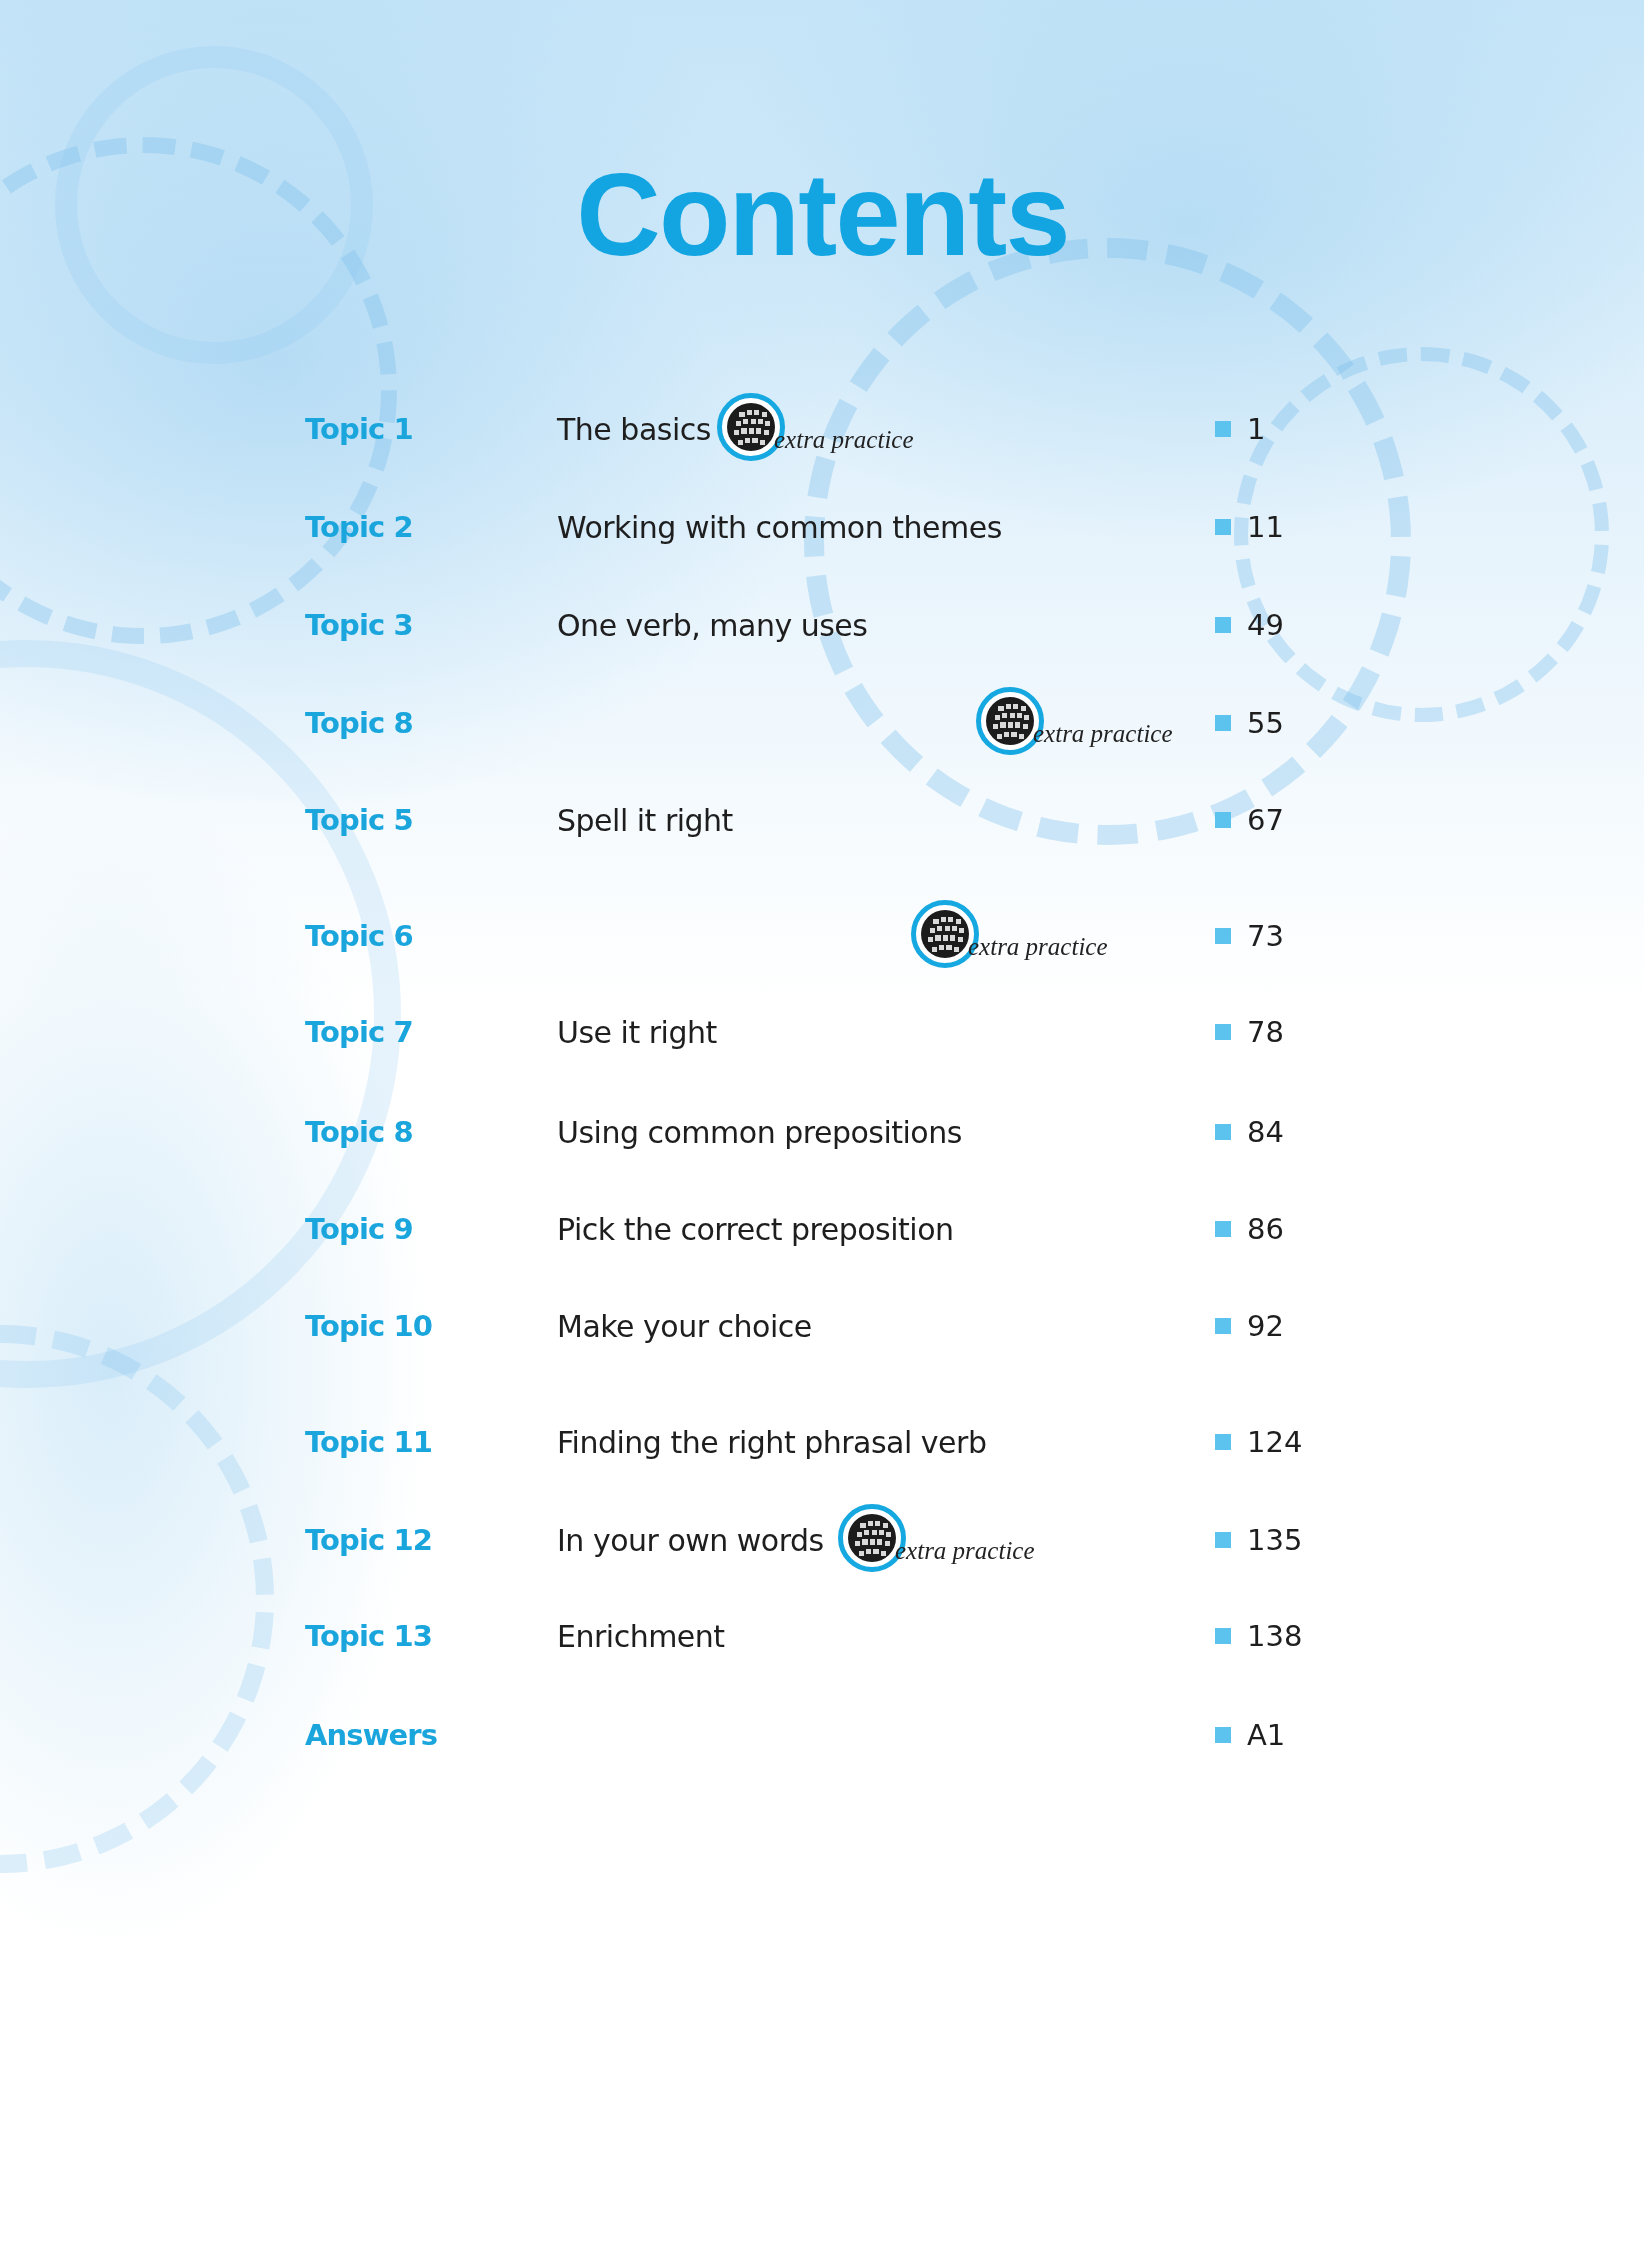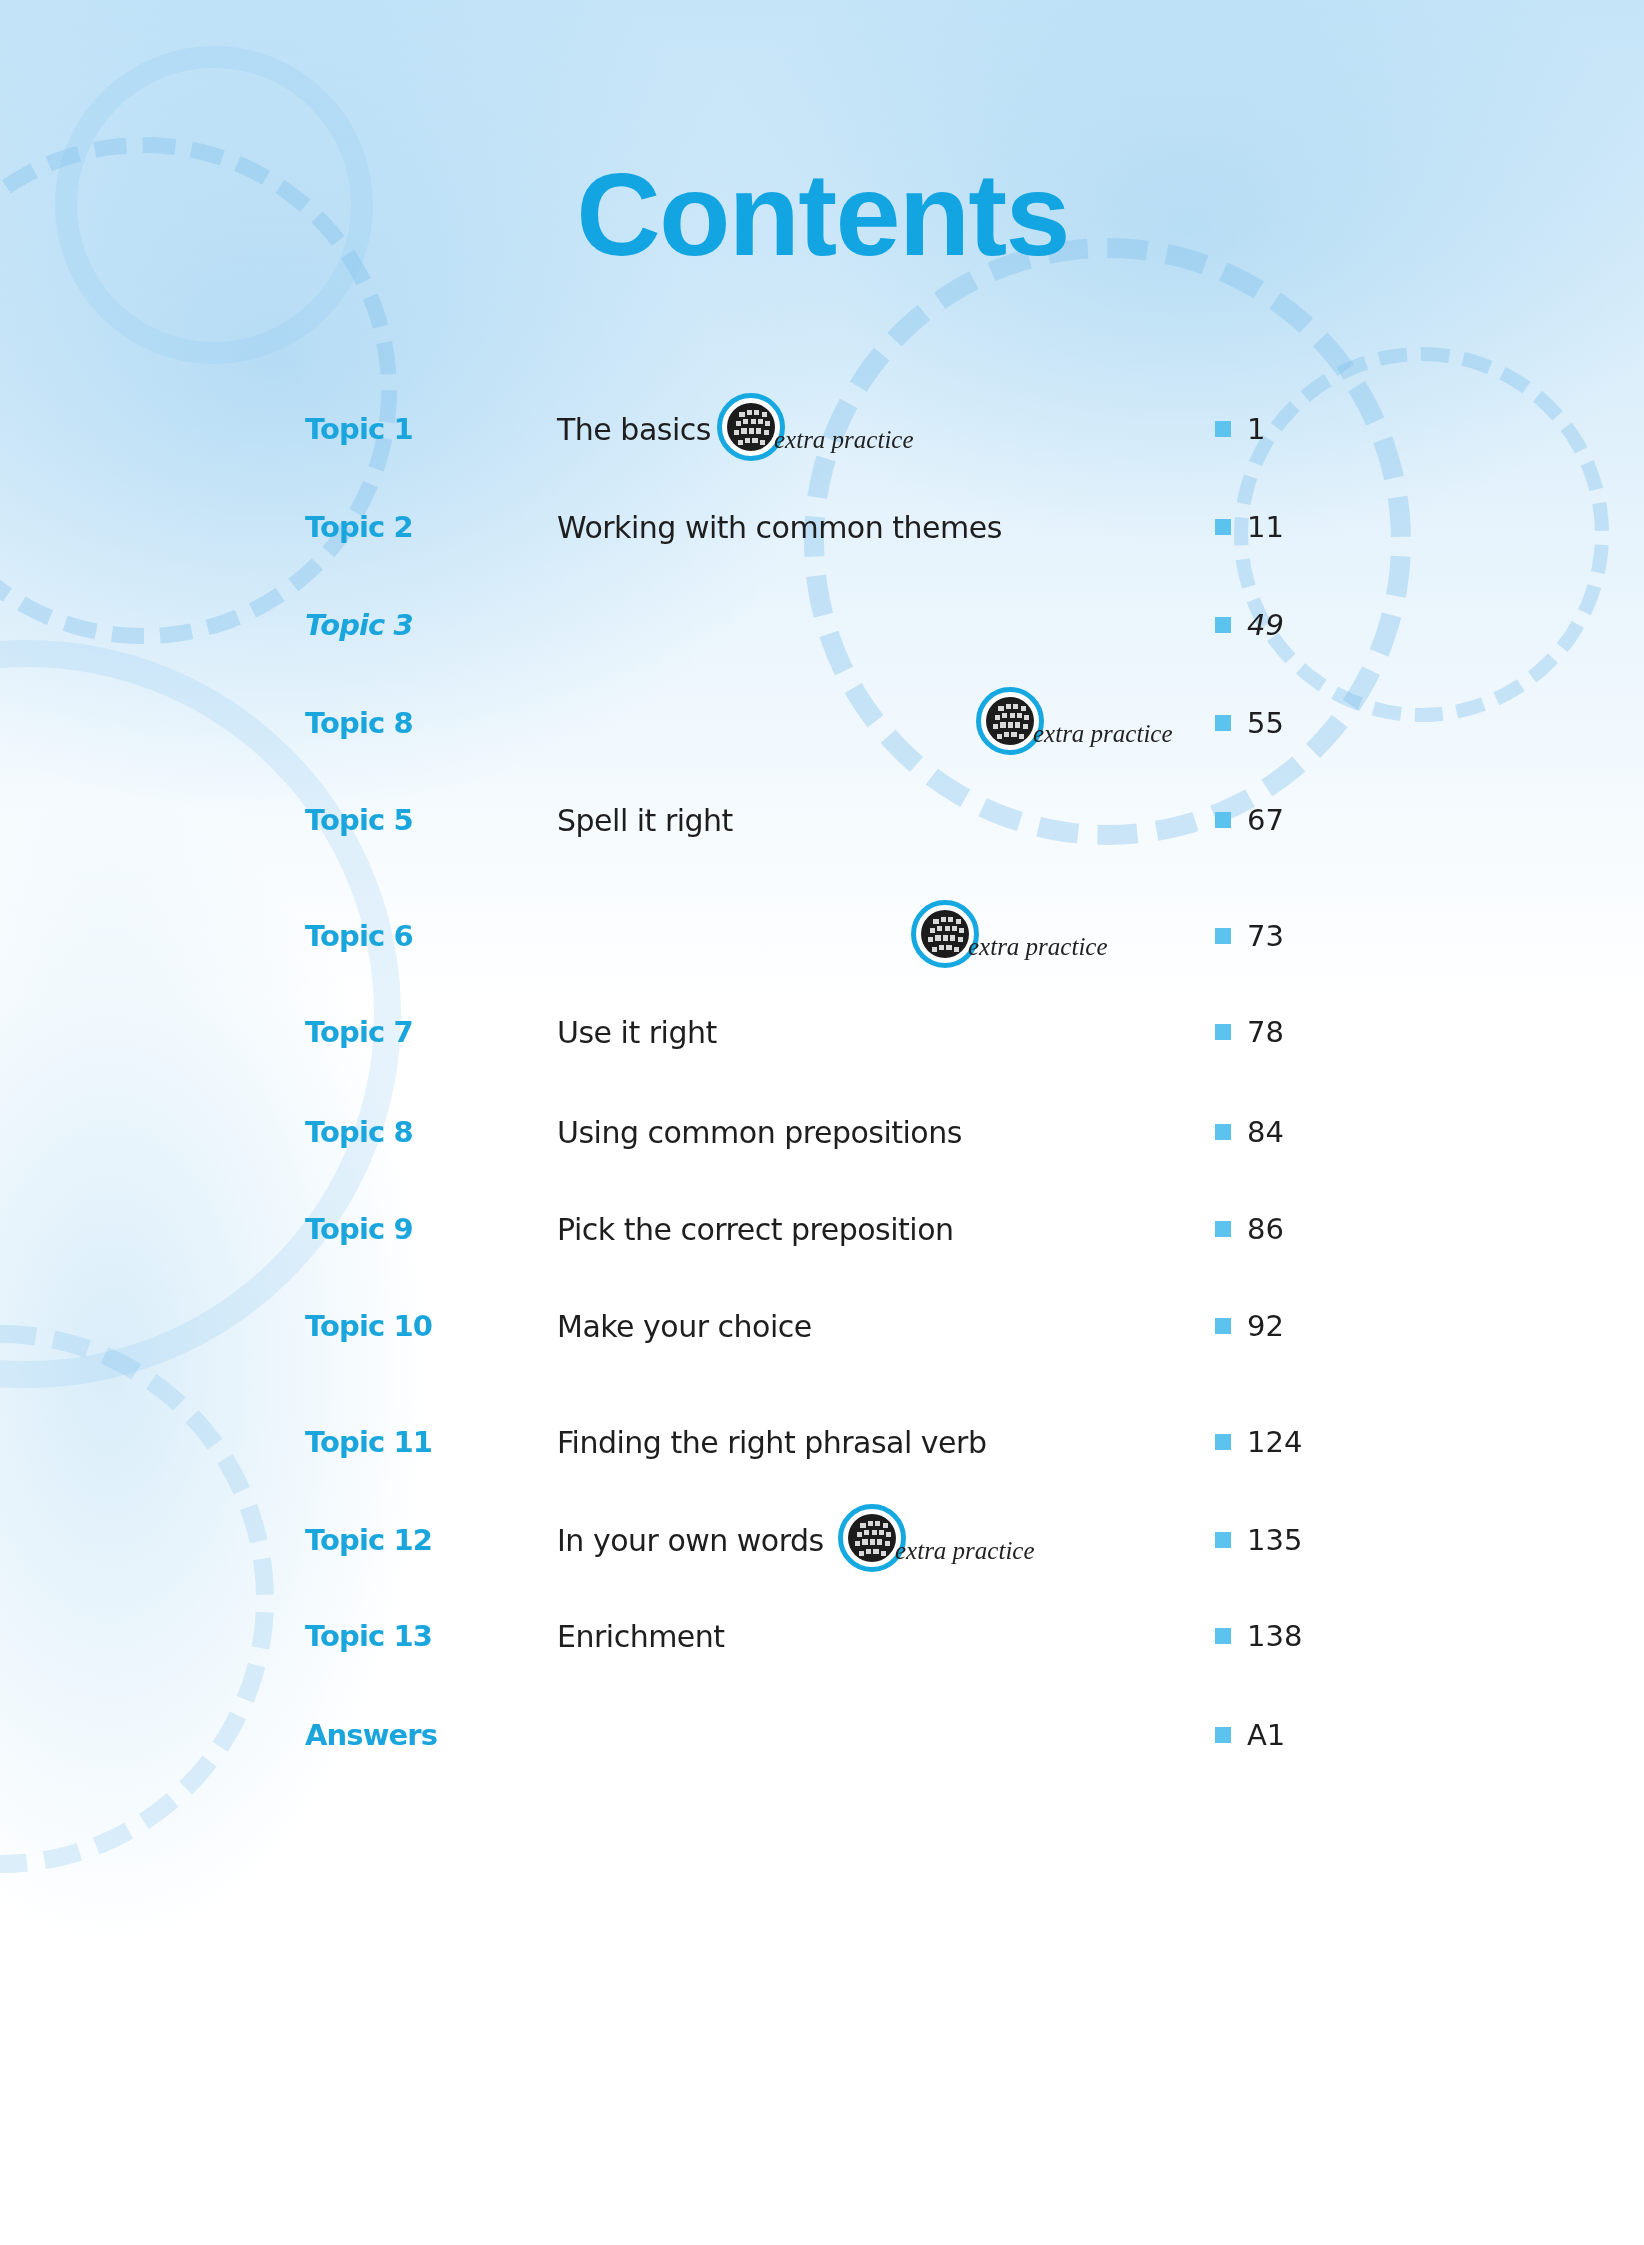--- a/index.html
+++ b/index.html
@@ -143,22 +143,23 @@
       </div>
       <span class="bullet"></span>
       <span class="page">1</span>
     </div>
     <div class="row" style="top: 500px; padding-left: 15px;">
       <span class="topic">Topic 2</span>
       <span class="label">Working with common themes</span>
       <span class="bullet"></span>
       <span class="page">11</span>
     </div>
-    <div class="row" style="top: 598px; font-style: italic;">
+    <div class="row" style="top: 598px;">
       <span class="topic">Topic 3</span>
+      <span class="label">One verb, many uses</span>
       <span class="bullet"></span>
       <span class="page">49</span>
     </div>
     <div class="row" style="top: 696px;">
       <span class="topic">Topic 8</span>
       <div class="badge" style="left: 976px;">
         <div class="disc">
           <div class="inner">
             <span style="left: 12.8px; top: 9.1px;"></span>
             <span style="left: 20px; top: 7.3px;"></span>

